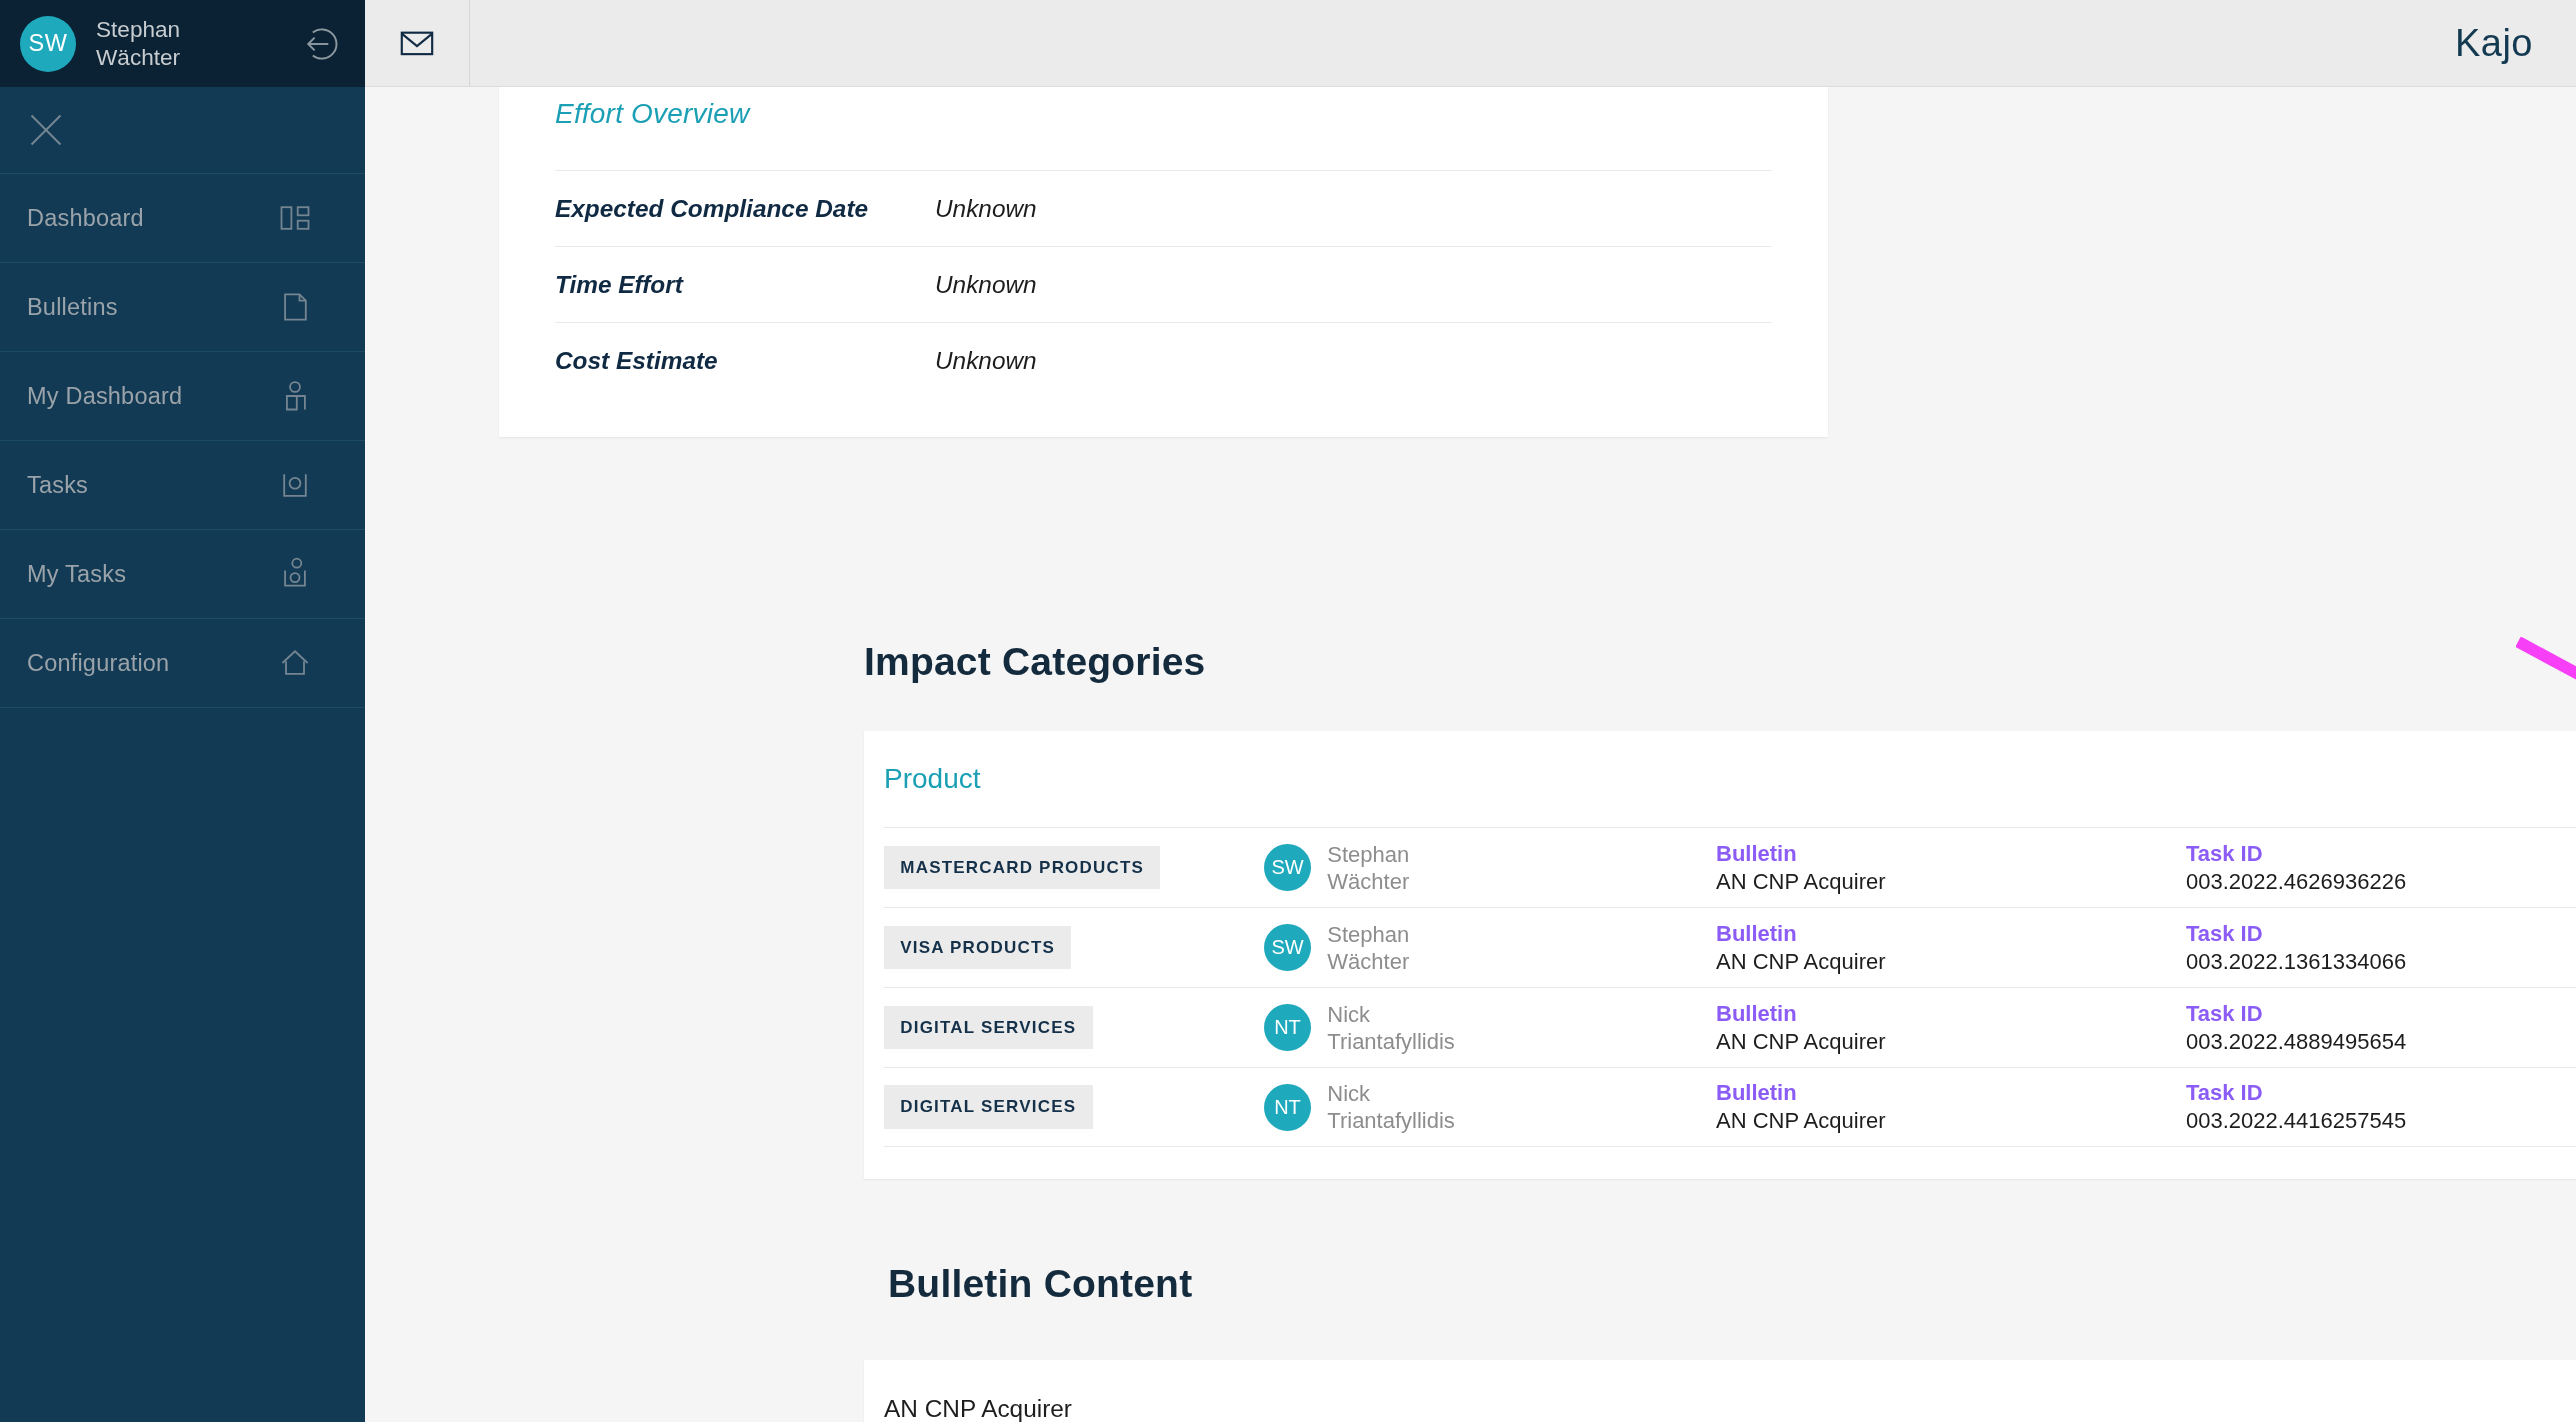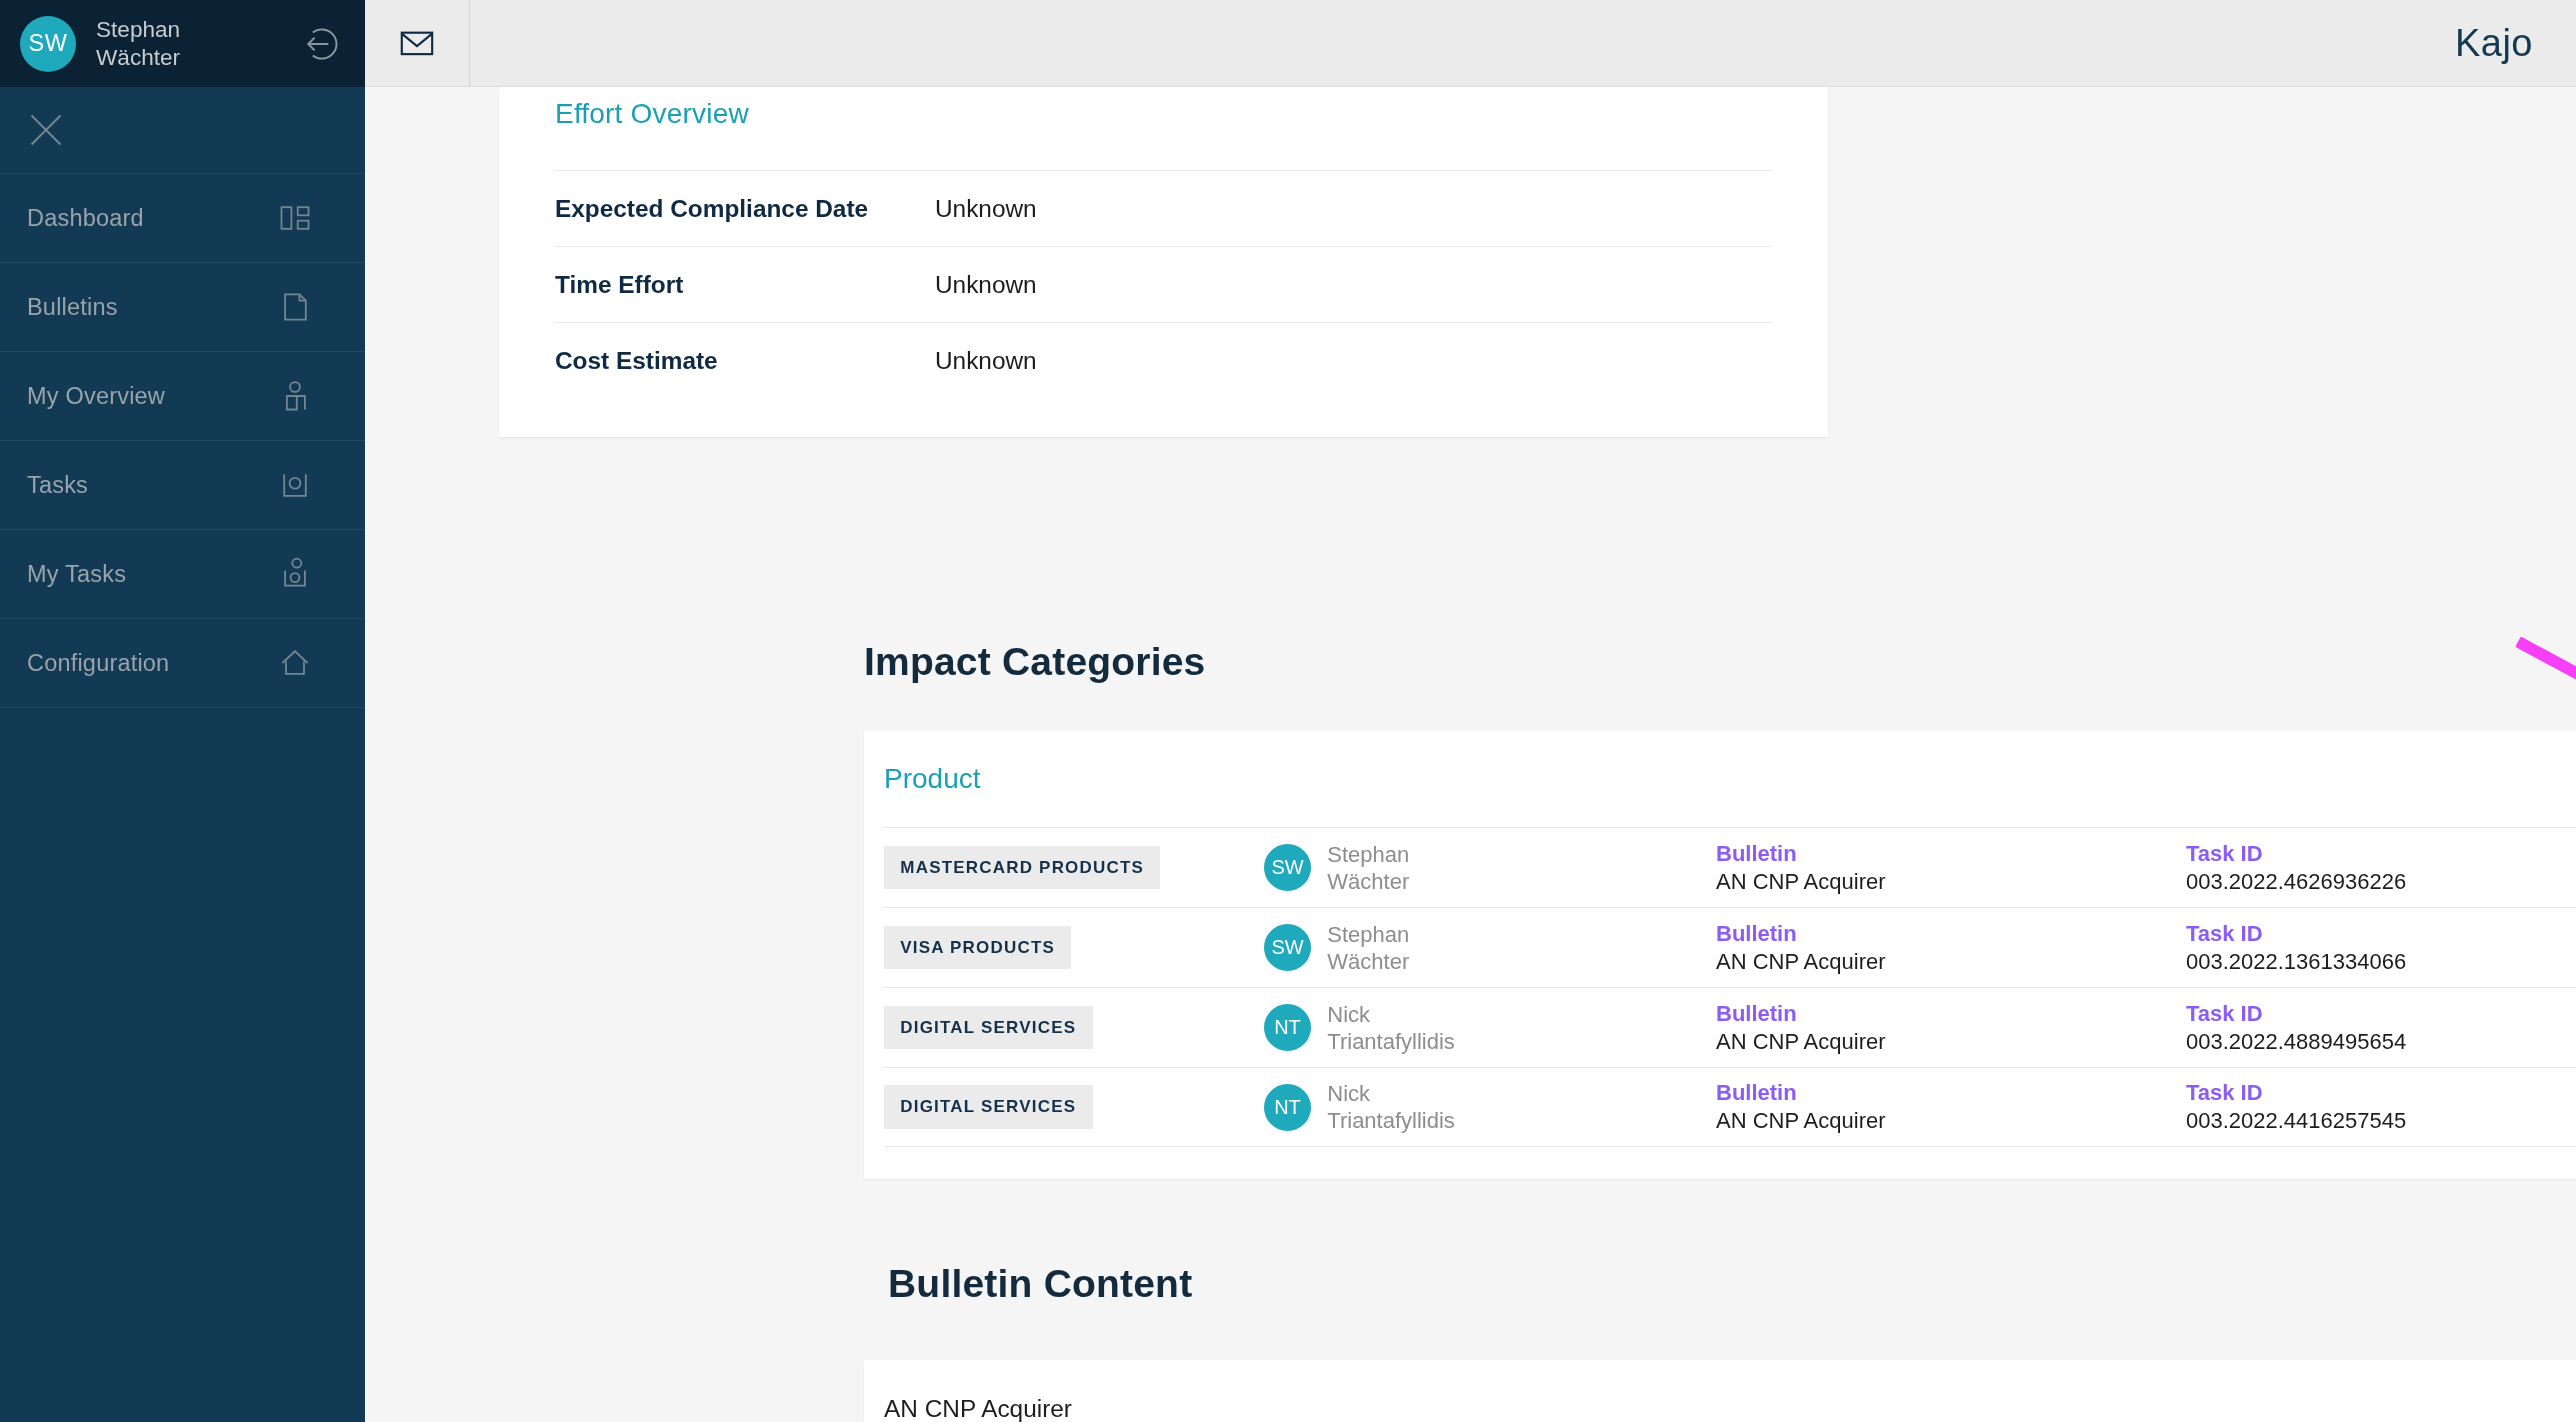--- a/index.html
+++ b/index.html
@@ -98,20 +98,21 @@
   }
 
   
   .card { background: #ffffff; box-shadow: 0 0.9px 1.8px rgba(0,0,0,.07); }
 
   .effort-card {
     position: absolute;
     left: 134px; top: 0px;
     width: 1329px; height: 350px;
     padding: 0 56px;
+    font-style: italic;
   }
   .card-title {
     color: #1a9fb5;
     font-size: 28px;
     padding-top: 11px;
     padding-bottom: 40px;
     letter-spacing: 0.2px;
   }
   .eff-row {
     display: flex; align-items: center;
@@ -249,21 +250,21 @@
       <span class="lbl">Bulletins</span>
       <span class="ico">
         <svg viewBox="0 0 40 40" fill="none" stroke="#9aa3a9" stroke-width="2">
           <path d="M9 6h16l7 7v21H9z"></path>
           <polyline points="25,6 25,13 32,13"></polyline>
         </svg>
       </span>
     </div>
 
     <div class="sb-item">
-      <span class="lbl">My Overview</span>
+      <span class="lbl">My Dashboard</span>
       <span class="ico">
         <svg viewBox="0 0 40 40" fill="none" stroke="#9aa3a9" stroke-width="2">
           <circle cx="20" cy="10" r="5.5"></circle>
           <path d="M11 20h11v15H11z"></path>
           <path d="M22 20h9v15"></path>
         </svg>
       </span>
     </div>
 
     <div class="sb-item">

